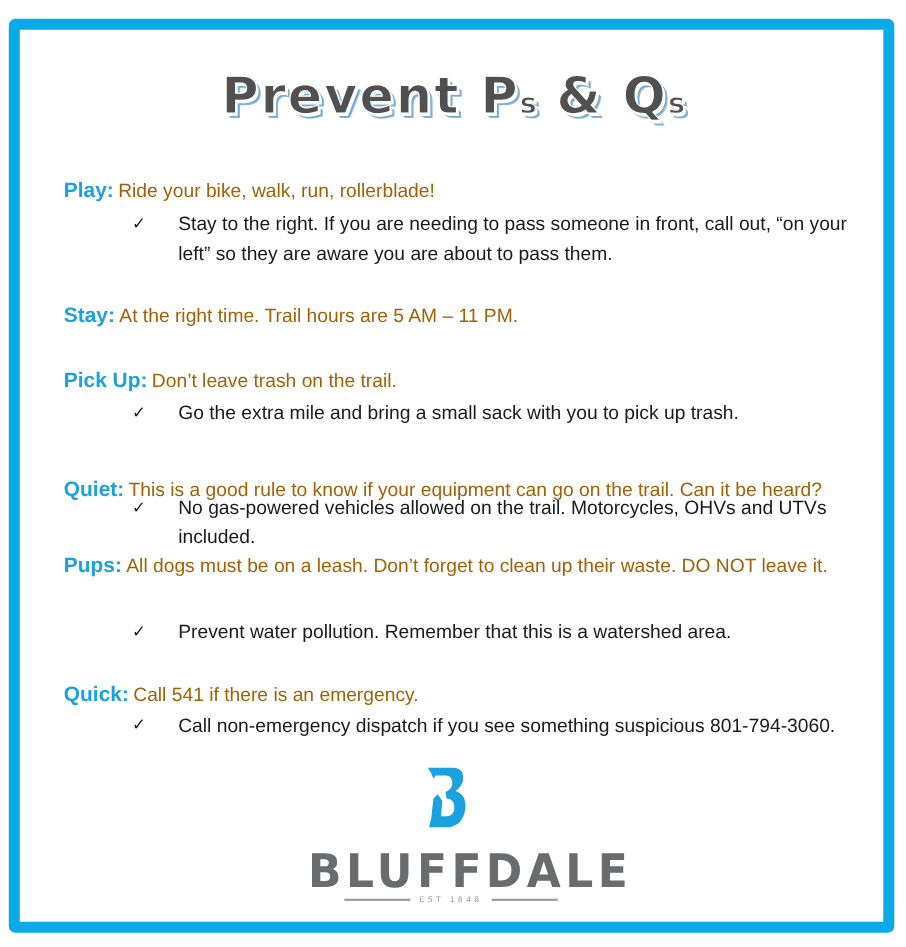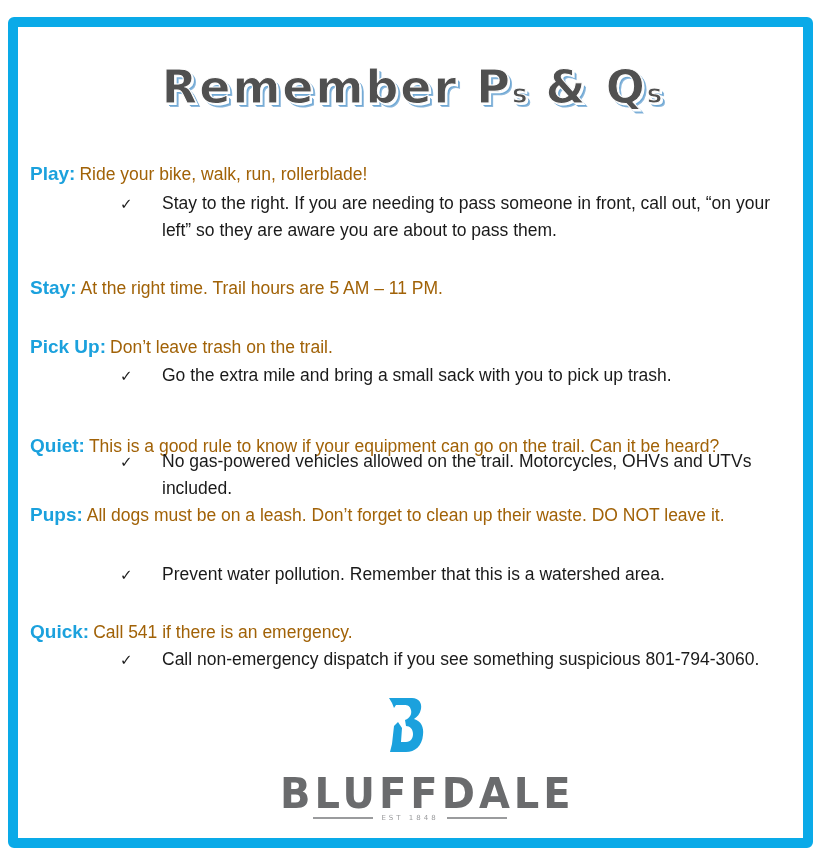--- a/index.html
+++ b/index.html
@@ -51,20 +51,21 @@
       left: 30px;
       font-size: 17.5px;
       line-height: 27px;
       white-space: nowrap;
     }
     .rule .label {
       color: #1ba1dd;
       font-weight: bold;
       font-size: 19px;
       margin-right: 4px;
+      margin-left: 28px;
     }
     .rule .text {
       color: #a16207;
     }
     .bullet {
       position: absolute;
       left: 120px;
       font-size: 17.5px;
       line-height: 27px;
       color: #1a1a1a;
@@ -130,21 +131,21 @@
       color: #9a9b9d;
       font-family: "DejaVu Sans", sans-serif;
     }
   </style>
 </head>
 <body>
 
 <div class="frame"></div>
 
 <div class="title">
-  <span>Remember P</span><span class="small">s</span><span> &amp; Q</span><span class="small">s</span>
+  <span>Prevent P</span><span class="small">s</span><span> &amp; Q</span><span class="small">s</span>
 </div>
 
 <div class="rule" style="top:160px;">
   <span class="label">Play:</span><span class="text">Ride your bike, walk, run, rollerblade!</span>
 </div>
 <div class="bullet" style="top:190px;">
   <span class="check">✓</span>
   <span class="btext">Stay to the right. If you are needing to pass someone in front, call out, “on your left” so they are aware you are about to pass them.</span>
 </div>
 

